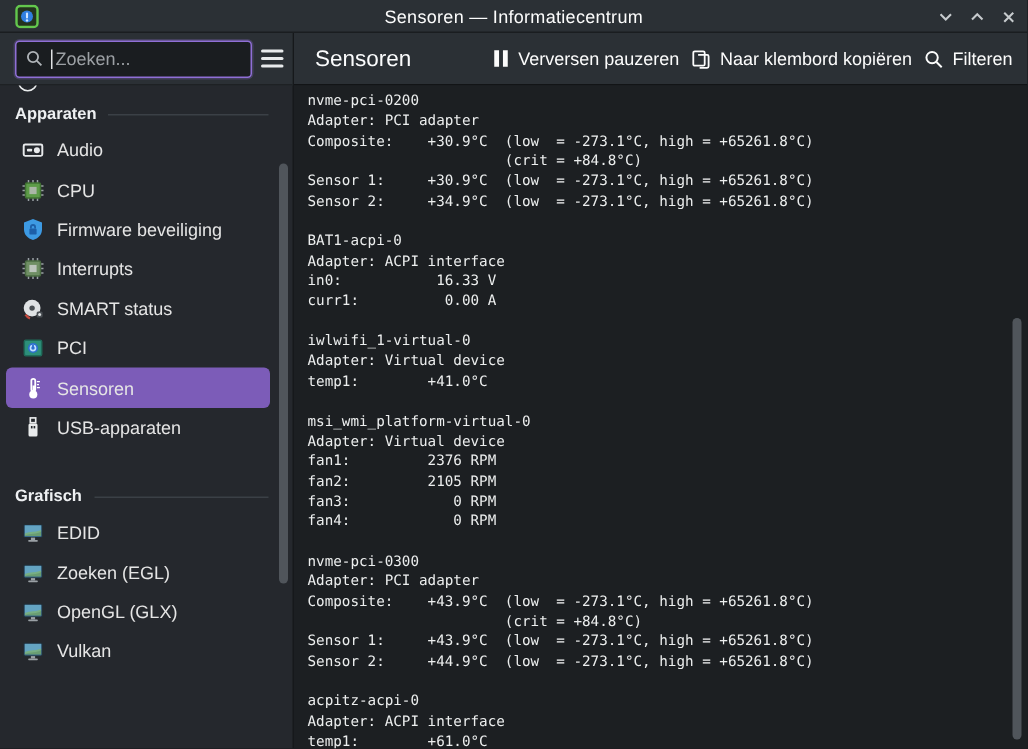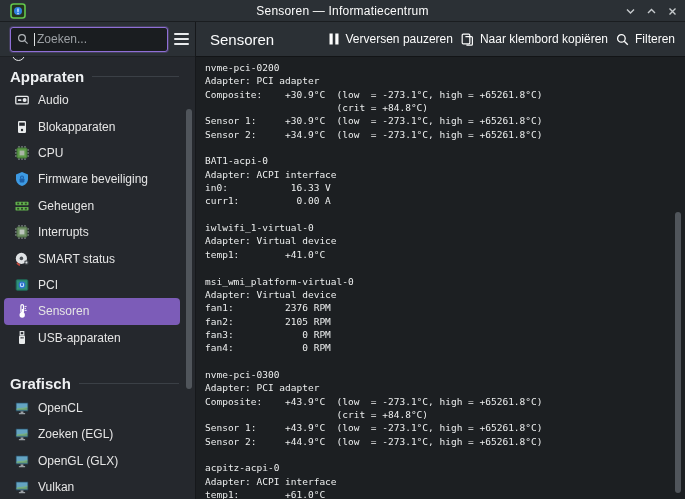--- a/index.html
+++ b/index.html
@@ -37,21 +37,21 @@
   .hamburger { margin-left:auto; width:18px; height:18px; display:flex; flex-direction:column;
                justify-content:center; gap:3px; cursor:pointer; }
   .hamburger span { display:block; height:2px; background:#e8eaec; border-radius:1px; }
 
   
   .side-list { flex:1; overflow:hidden; position:relative; padding-top:8px; }
   .peek-icon { position:absolute; top:-9px; left:12px; width:13px; height:13px;
                border:1.5px solid #e9ebec; border-radius:50%; }
   .section-hd { height:22px; display:flex; align-items:center; padding:0 10px; gap:8px; }
   .section-hd.second { margin-top:22px; }
-  .section-hd .lbl { font-size:15px; font-weight:bold; color:#eef0f2; white-space:nowrap; }
+  .section-hd .lbl { font-size:11px; font-weight:bold; color:#eef0f2; white-space:nowrap; }
   .section-hd .line { flex:1; height:1px; background:#3b4046; margin-right:6px; }
   .item { height:26.4px; display:flex; align-items:center; gap:8px; padding:0 6px 0 10px;
           margin:0 15px 0 4px; border-radius:4px; cursor:pointer; }
   .item .lbl { font-size:12px; color:#e5e5e5; white-space:nowrap; }
   .item.selected { background:#7c5cb8; }
   .icon16 { width:16px; height:16px; flex:0 0 16px; }
 
   .side-scroll { position:absolute; top:0; bottom:0; right:3px; width:6px; }
   .side-thumb { position:absolute; top:87px; height:280px; width:6px;
                 background:#50555b; border-radius:3px; }
@@ -138,28 +138,20 @@
 
         <div class="item">
           <svg class="icon16" viewBox="0 0 16 16">
             <rect x="1.8" y="4.3" width="12.4" height="7.6" rx="1" fill="none" stroke="#e8eaec" stroke-width="1.3"></rect>
             <circle cx="10.6" cy="8.1" r="2" fill="#e8eaec"></circle>
             <rect x="4" y="7.2" width="3.4" height="1.8" rx="0.5" fill="#e8eaec"></rect>
           </svg>
           <span class="lbl">Audio</span>
         </div>
 
-        <div class="item">
-          <svg class="icon16" viewBox="0 0 16 16">
-            <rect x="4" y="2" width="8" height="12" rx="1.2" fill="#e9ebec"></rect>
-            <rect x="5.2" y="3.6" width="5.6" height="3.2" fill="#25282d"></rect>
-            <circle cx="8" cy="11" r="1.2" fill="#25282d"></circle>
-          </svg>
-          <span class="lbl">Blokapparaten</span>
-        </div>
 
         <div class="item">
           <svg class="icon16" viewBox="0 0 16 16">
             <g stroke="#9aa0a5" stroke-width="1">
                 <path d="M5 1v2M8 1v2M11 1v2M5 13v2M8 13v2M11 13v2M1 5h2M1 8h2M1 11h2M13 5h2M13 8h2M13 11h2"></path>
               </g>
             <rect x="3" y="3" width="10" height="10" rx="1" fill="#5d9b48" stroke="#3f7032" stroke-width="1"></rect>
             <rect x="5.6" y="5.6" width="4.8" height="4.8" fill="#aab6a6"></rect>
           </svg>
           <span class="lbl">CPU</span>
@@ -167,35 +159,20 @@
 
         <div class="item">
           <svg class="icon16" viewBox="0 0 16 16">
             <path d="M8 1 L14 3.4 V8 C14 11.4 11.6 13.9 8 15 C4.4 13.9 2 11.4 2 8 V3.4 Z" fill="#3d9ae3"></path>
             <rect x="5.6" y="7.4" width="4.8" height="4" rx="0.8" fill="#1d5fa8"></rect>
             <path d="M6.6 7.4 V6.4 a1.4 1.4 0 0 1 2.8 0 V7.4" fill="none" stroke="#1d5fa8" stroke-width="1.2"></path>
           </svg>
           <span class="lbl">Firmware beveiliging</span>
         </div>
 
-        <div class="item">
-          <svg class="icon16" viewBox="0 0 16 16">
-            <rect x="1.5" y="3.8" width="13" height="3.4" rx="0.6" fill="#62b14e"></rect>
-            <rect x="1.5" y="9" width="13" height="3.4" rx="0.6" fill="#62b14e"></rect>
-            <g fill="#2c4a24">
-                <rect x="3.2" y="4.6" width="2" height="1.8"></rect>
-                <rect x="7" y="4.6" width="2" height="1.8"></rect>
-                <rect x="10.8" y="4.6" width="2" height="1.8"></rect>
-                <rect x="3.2" y="9.8" width="2" height="1.8"></rect>
-                <rect x="7" y="9.8" width="2" height="1.8"></rect>
-                <rect x="10.8" y="9.8" width="2" height="1.8"></rect>
-              </g>
-          </svg>
-          <span class="lbl">Geheugen</span>
-        </div>
 
         <div class="item">
           <svg class="icon16" viewBox="0 0 16 16">
             <g stroke="#9aa0a5" stroke-width="1">
                 <path d="M5 1v2M8 1v2M11 1v2M5 13v2M8 13v2M11 13v2M1 5h2M1 8h2M1 11h2M13 5h2M13 8h2M13 11h2"></path>
               </g>
             <rect x="3" y="3" width="10" height="10" rx="1" fill="#6f8f64" stroke="#4a6b42" stroke-width="1"></rect>
             <rect x="5.6" y="5.6" width="4.8" height="4.8" fill="#bcc5bd"></rect>
           </svg>
           <span class="lbl">Interrupts</span>
@@ -242,31 +219,31 @@
             <rect x="8.4" y="7" width="1.1" height="1.6" fill="#25282d"></rect>
           </svg>
           <span class="lbl">USB-apparaten</span>
         </div>
 
         <div class="section-hd second">
           <span class="lbl">Grafisch</span>
             <span class="line"></span>
         </div>
 
-
         <div class="item">
           <svg class="icon16" viewBox="0 0 16 16">
             <rect x="1.8" y="2.6" width="12.4" height="8.8" rx="0.9" fill="#38688a" stroke="#222c33" stroke-width="0.8"></rect>
             <path d="M2.6 3.4 h10.8 v4 c-3 2-7 1-10.8 2.6 Z" fill="#6fb3cf" opacity="0.8"></path>
             <path d="M2.6 8.6 c4-1.4 7-0.4 10.8-2.2 v3.9 H2.6 Z" fill="#7fb36a" opacity="0.7"></path>
             <rect x="6.6" y="11.4" width="2.8" height="1.6" fill="#9aa0a5"></rect>
             <rect x="4.8" y="13" width="6.4" height="1.2" rx="0.5" fill="#9aa0a5"></rect>
           </svg>
-          <span class="lbl">OpenCL</span>
-        </div>
+          <span class="lbl">EDID</span>
+        </div>
+
 
         <div class="item">
           <svg class="icon16" viewBox="0 0 16 16">
             <rect x="1.8" y="2.6" width="12.4" height="8.8" rx="0.9" fill="#38688a" stroke="#222c33" stroke-width="0.8"></rect>
             <path d="M2.6 3.4 h10.8 v4 c-3 2-7 1-10.8 2.6 Z" fill="#6fb3cf" opacity="0.8"></path>
             <path d="M2.6 8.6 c4-1.4 7-0.4 10.8-2.2 v3.9 H2.6 Z" fill="#7fb36a" opacity="0.7"></path>
             <rect x="6.6" y="11.4" width="2.8" height="1.6" fill="#9aa0a5"></rect>
             <rect x="4.8" y="13" width="6.4" height="1.2" rx="0.5" fill="#9aa0a5"></rect>
           </svg>
           <span class="lbl">Zoeken (EGL)</span>

